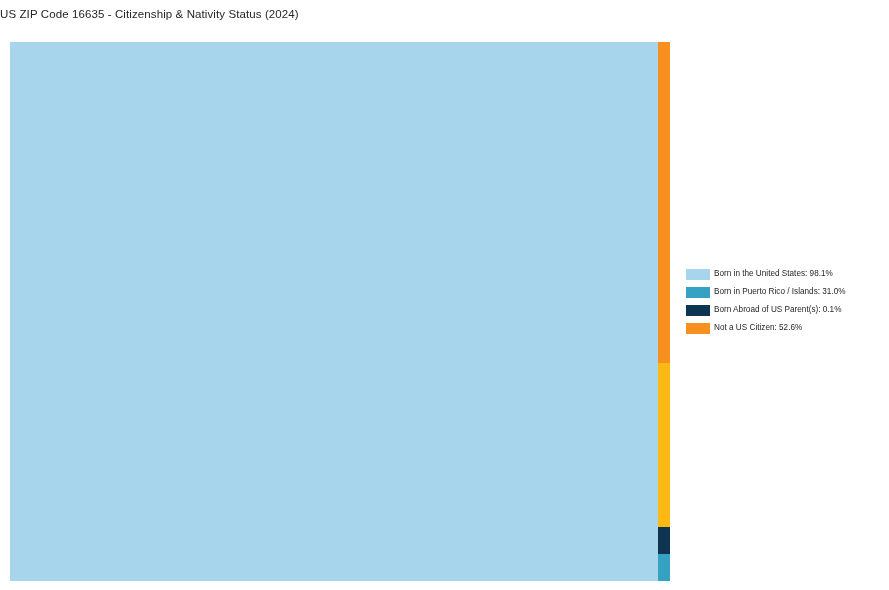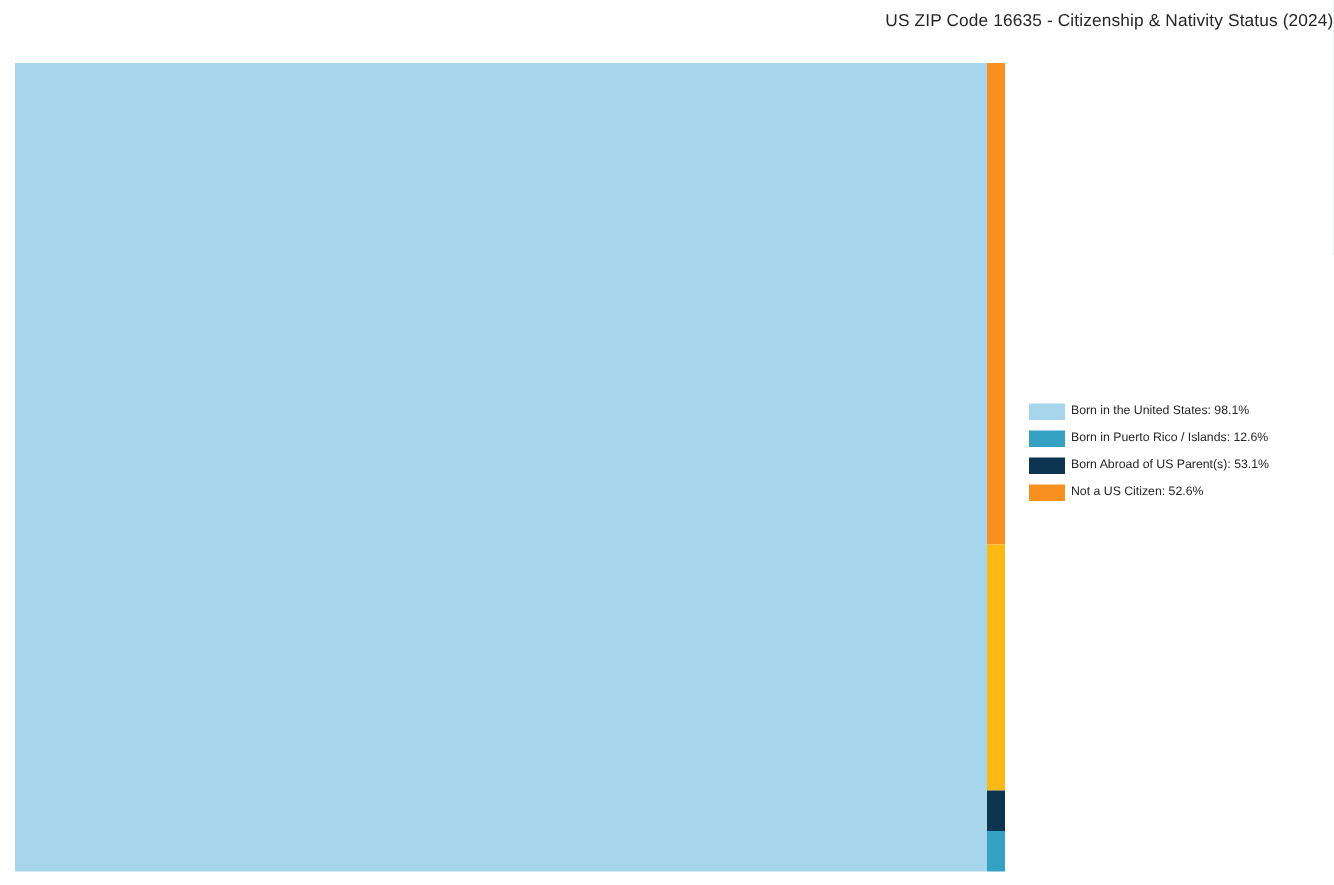--- a/index.html
+++ b/index.html
@@ -20,21 +20,21 @@
     left: 0; top: 0;
     width: 889px;
     height: 590px;
   }
 
   #chart-title {
     position: absolute;
     left: 0;
     top: 8px;
     width: 889px;
-    text-align: right;
+    text-align: left;
     font-size: 11.5px;
     color: #262626;
     letter-spacing: 0.1px;
     white-space: nowrap;
   }
 
   
   #treemap {
     position: absolute;
     left: 10px;
@@ -91,25 +91,25 @@
       <div class="tm-tile" style="left: 98.18%; top: 95%; width: 1.82%; height: 5%; background: rgb(53, 162, 196);"></div>
     </div>
 
   <div id="legend">
       <div class="legend-row">
         <span class="legend-swatch" style="background: rgb(166, 213, 236);"></span>
         <span class="legend-label">Born in the United States: 98.1%</span>
       </div>
       <div class="legend-row">
         <span class="legend-swatch" style="background: rgb(53, 162, 196);"></span>
-        <span class="legend-label">Born in Puerto Rico / Islands: 12.6%</span>
+        <span class="legend-label">Born in Puerto Rico / Islands: 31.0%</span>
       </div>
       <div class="legend-row">
         <span class="legend-swatch" style="background: rgb(13, 52, 80);"></span>
-        <span class="legend-label">Born Abroad of US Parent(s): 53.1%</span>
+        <span class="legend-label">Born Abroad of US Parent(s): 0.1%</span>
       </div>
       <div class="legend-row">
         <span class="legend-swatch" style="background: rgb(247, 144, 30);"></span>
         <span class="legend-label">Not a US Citizen: 52.6%</span>
       </div>
     </div>
 
 </div>
 
 </body></html>

